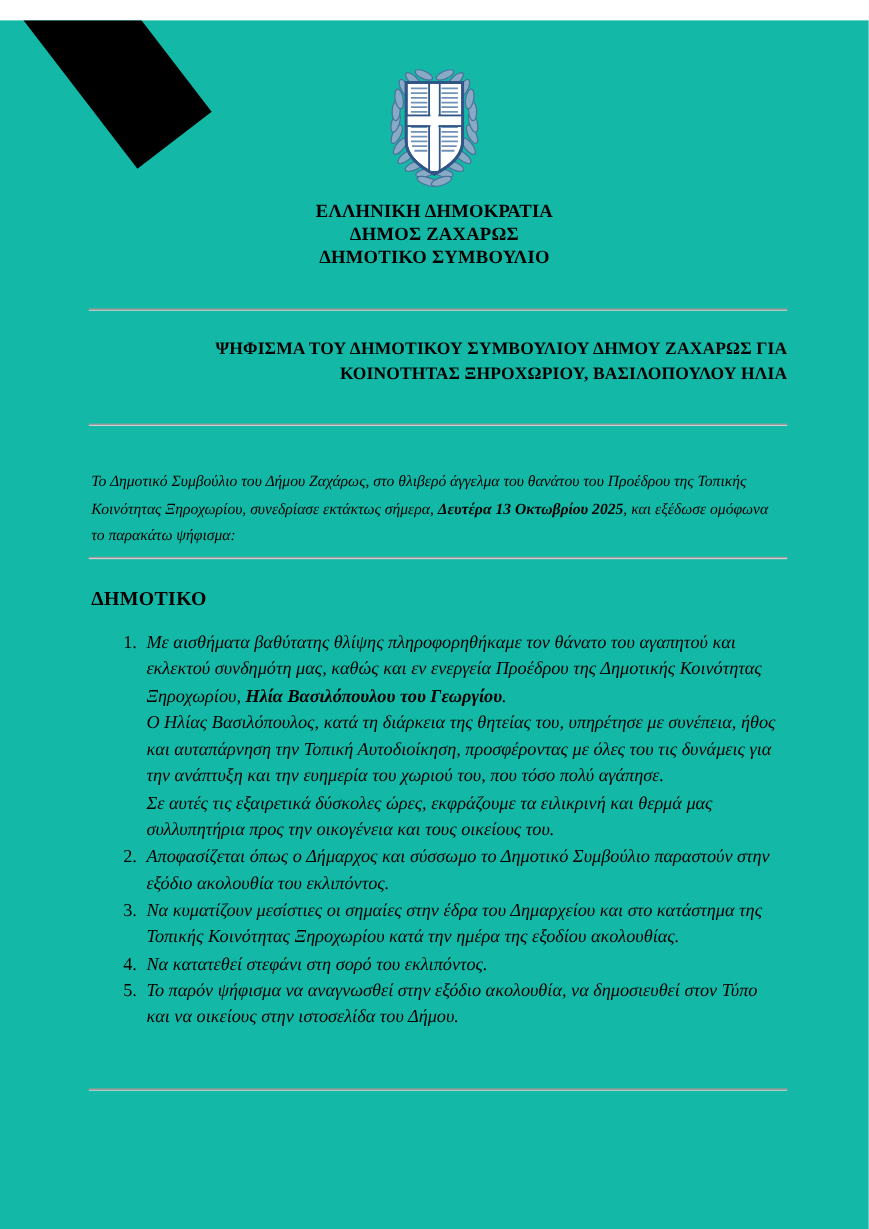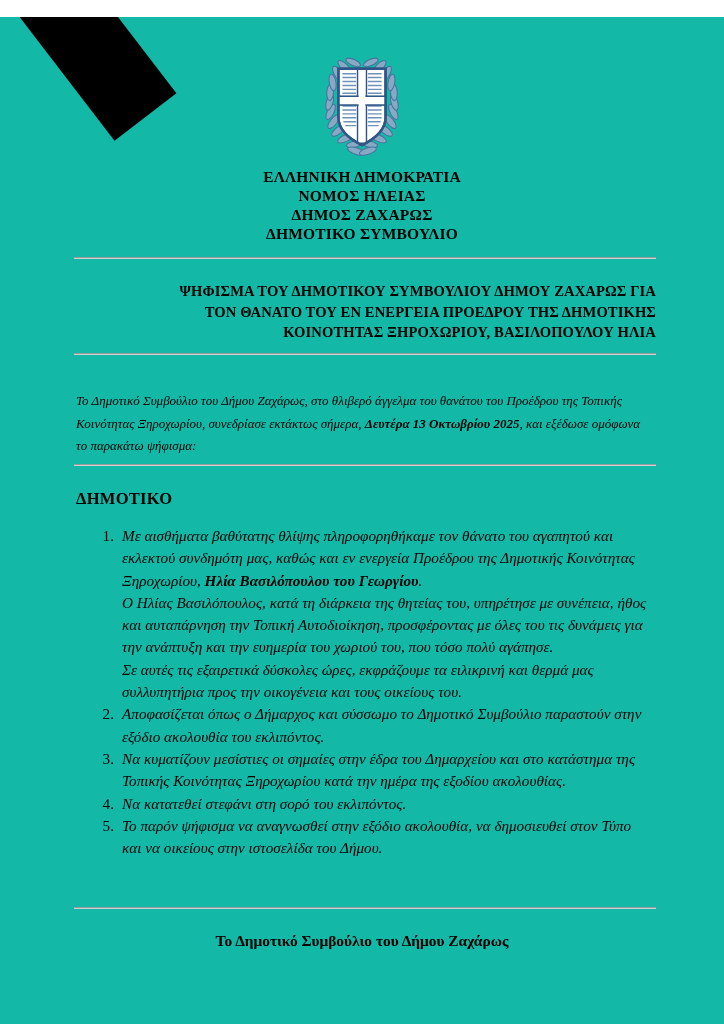--- a/index.html
+++ b/index.html
@@ -237,30 +237,28 @@
         <rect x="26" y="42" width="48" height="9"></rect>
       </g>
       <rect x="46.6" y="15.5" width="6.8" height="72" fill="#ffffff" stroke="none"></rect>
       <rect x="27.5" y="43.2" width="45" height="6.6" fill="#ffffff" stroke="none"></rect>
       <path d="M26 14 L74 14 L74 64 Q74 80 50 92 Q26 80 26 64 Z" fill="none" stroke="#2f5686" stroke-width="2.4"></path>
     </svg>
   </div>
 
   <div class="header-block">
     <div class="hline">ΕΛΛΗΝΙΚΗ ΔΗΜΟΚΡΑΤΙΑ</div>
-    <div class="hline">ΝΟΜΟΣ ΗΛΕΙΑΣ</div>
     <div class="hline">ΔΗΜΟΣ ΖΑΧΑΡΩΣ</div>
     <div class="hline">ΔΗΜΟΤΙΚΟ ΣΥΜΒΟΥΛΙΟ</div>
   </div>
 
   <div class="hrule r1"></div>
 
   <div class="doc-title">
     <div>ΨΗΦΙΣΜΑ ΤΟΥ ΔΗΜΟΤΙΚΟΥ ΣΥΜΒΟΥΛΙΟΥ ΔΗΜΟΥ ΖΑΧΑΡΩΣ ΓΙΑ</div>
-    <div>ΤΟΝ ΘΑΝΑΤΟ ΤΟΥ ΕΝ ΕΝΕΡΓΕΙΑ ΠΡΟΕΔΡΟΥ ΤΗΣ ΔΗΜΟΤΙΚΗΣ</div>
     <div>ΚΟΙΝΟΤΗΤΑΣ ΞΗΡΟΧΩΡΙΟΥ, ΒΑΣΙΛΟΠΟΥΛΟΥ ΗΛΙΑ</div>
   </div>
 
   <div class="hrule r2"></div>
 
   <p class="intro"><span>Το Δημοτικό Συμβούλιο του Δήμου Ζαχάρως, στο θλιβερό άγγελμα του θανάτου του Προέδρου της Τοπικής Κοινότητας Ξηροχωρίου, συνεδρίασε εκτάκτως σήμερα, </span><b>Δευτέρα 13 Οκτωβρίου 2025</b><span>, και εξέδωσε ομόφωνα το παρακάτω ψήφισμα:</span></p>
 
   <div class="hrule r3"></div>
 
   <div class="resolution-heading">ΔΗΜΟΤΙΚΟ</div>
@@ -293,15 +291,14 @@
 
     <li>
       <span class="num">5.</span>
       <span class="itxt">Το παρόν ψήφισμα να αναγνωσθεί στην εξόδιο ακολουθία, να δημοσιευθεί στον Τύπο και να οικείους στην ιστοσελίδα του Δήμου.</span>
     </li>
 
   </ol>
 
   <div class="hrule r4"></div>
 
-  <div class="footer-sig">Το Δημοτικό Συμβούλιο του Δήμου Ζαχάρως</div>
 
 </div>
 
 </body></html>

